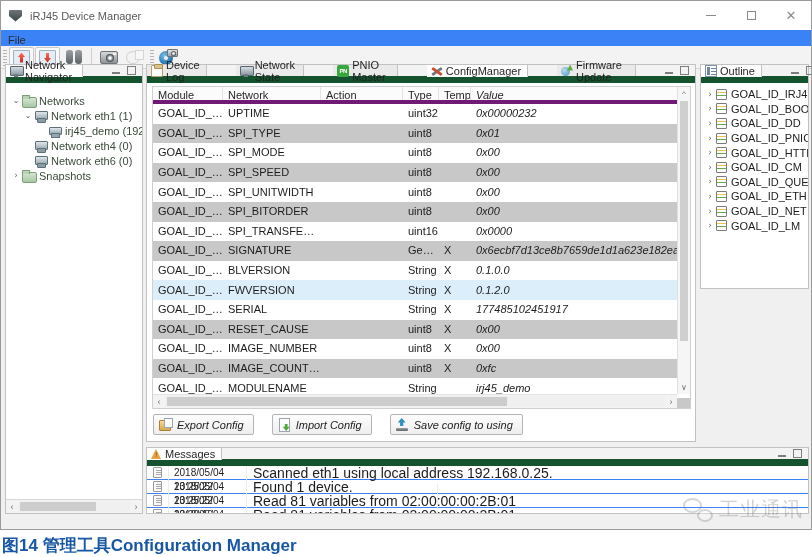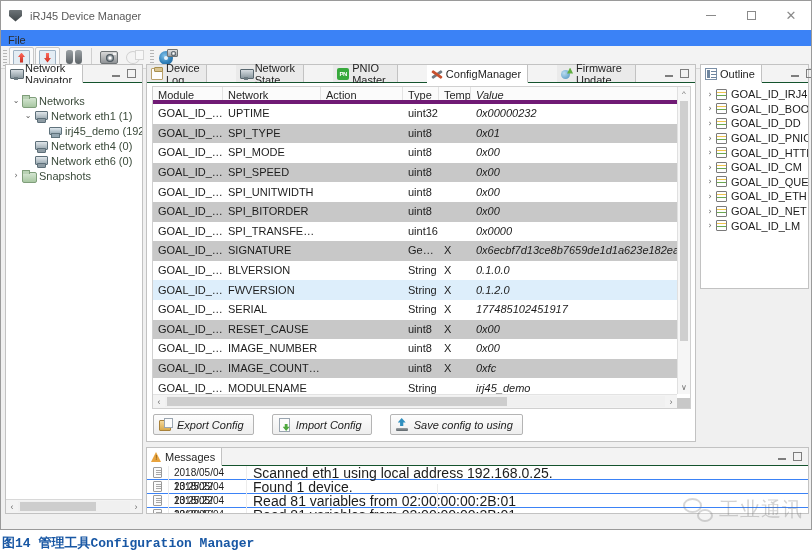--- a/index.html
+++ b/index.html
@@ -140,21 +140,21 @@
   }
 
   
   .view {
     position:absolute; background:#ffffff;
     border:1px solid #c2c2c2;
   }
   .view-tabbar {
     height: 18px; background: #f3f3f3;
     display:flex; align-items:stretch; position:relative;
-    border-bottom: 1px solid #14532d;
+    border-bottom: 7px solid #14532d;
     gap: 29px;
   }
   .vtab {
     display:flex; align-items:center; gap:3px;
     padding: 0 6px 0 4px;
     font-size:11px; color:#1f1f1f;
     border-right:1px solid #c2c2c2;
     background:#eaeaea;
   }
   .vtab.active { background:#ffffff; border-bottom: 1px solid #ffffff; margin-bottom:-1px; }
@@ -316,22 +316,22 @@
   .wm-logo { width:30px; height:24px; position:relative; }
   .wm-logo .b1 { position:absolute; left:0; top:0; width:19px; height:15px; border-radius:50%;
     border:2px solid #7a7a7a; }
   .wm-logo .b2 { position:absolute; right:0; bottom:0; width:16px; height:13px; border-radius:50%;
     border:2px solid #7a7a7a; background:#fff; }
   .wm-text { font-size:20px; color:#6d6d6d; letter-spacing:1px; font-family:"DejaVu Sans", sans-serif; }
 
   
   .caption {
     position:absolute; left:2px; top:534px; width:808px; height:20px;
-    font-size:13px; color:#1857a4; font-weight:bold;
-    font-family:Liberation Mono, monospace;
+    font-size:17px; color:#1857a4; font-weight:bold;
+    font-family:Liberation Sans, sans-serif;
     white-space:nowrap;
   }
 </style>
 </head>
 <body>
 
 <div class="app">
 
   <div class="titlebar">
     <div class="title-icon">

